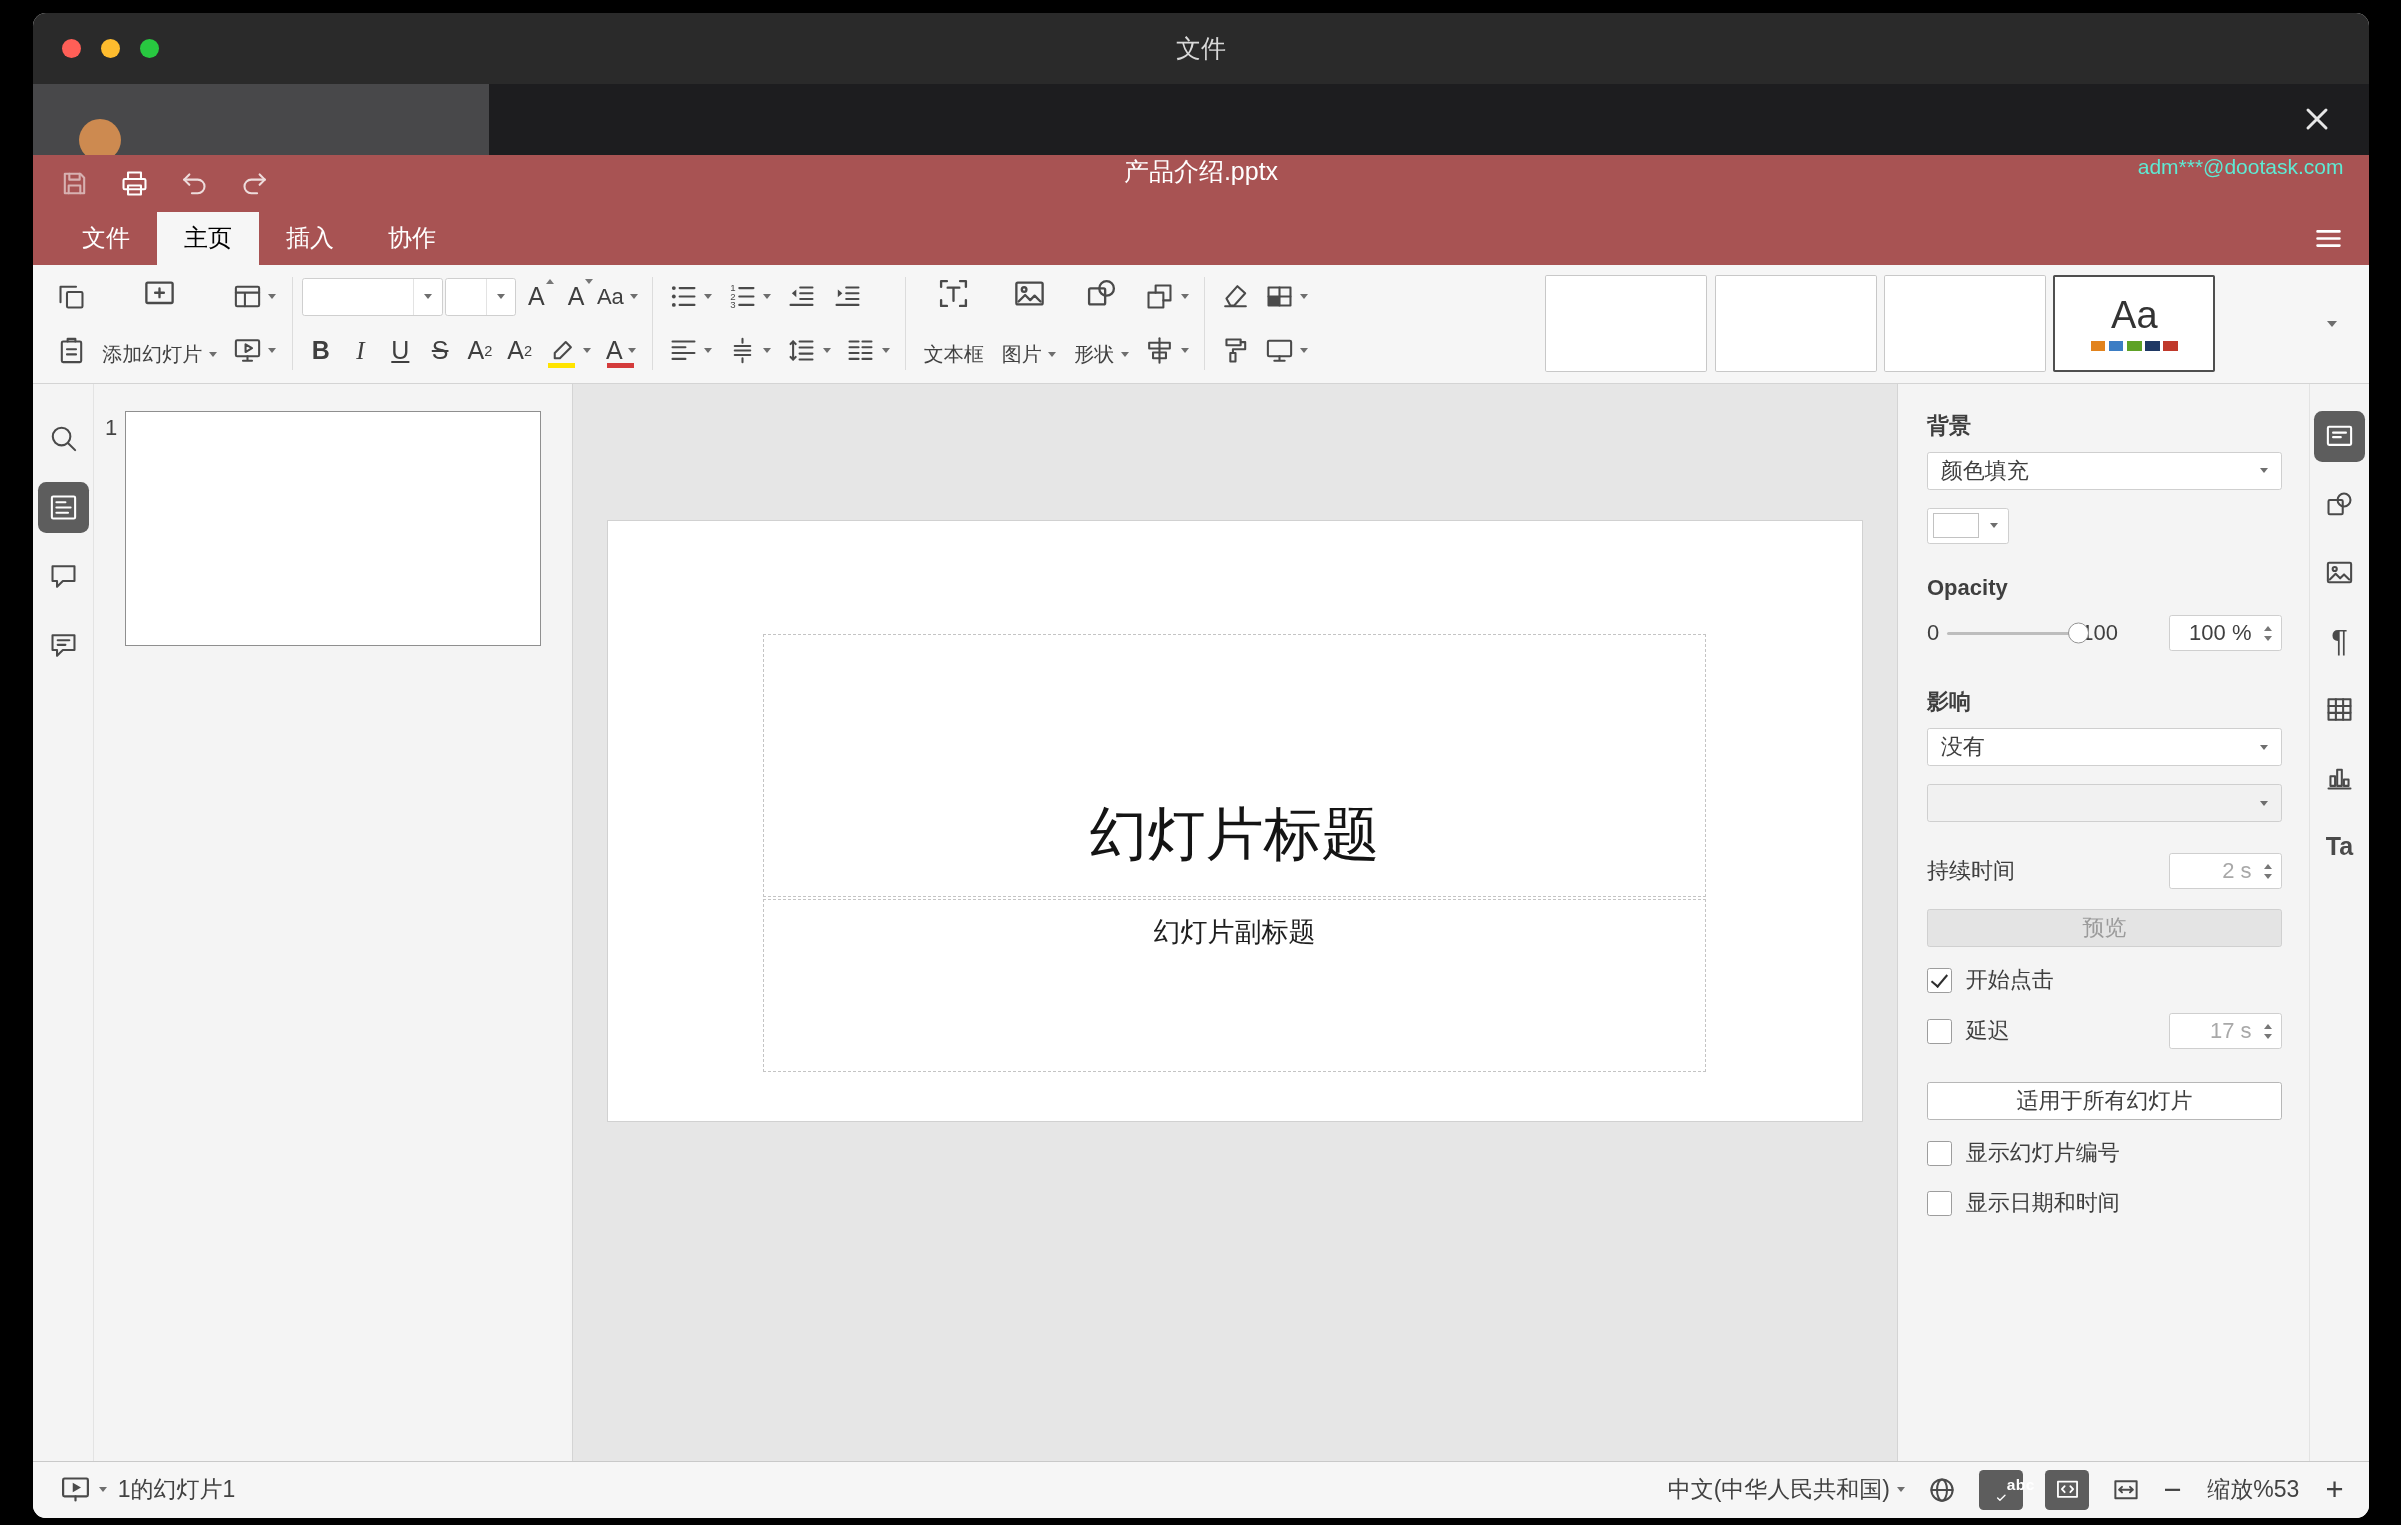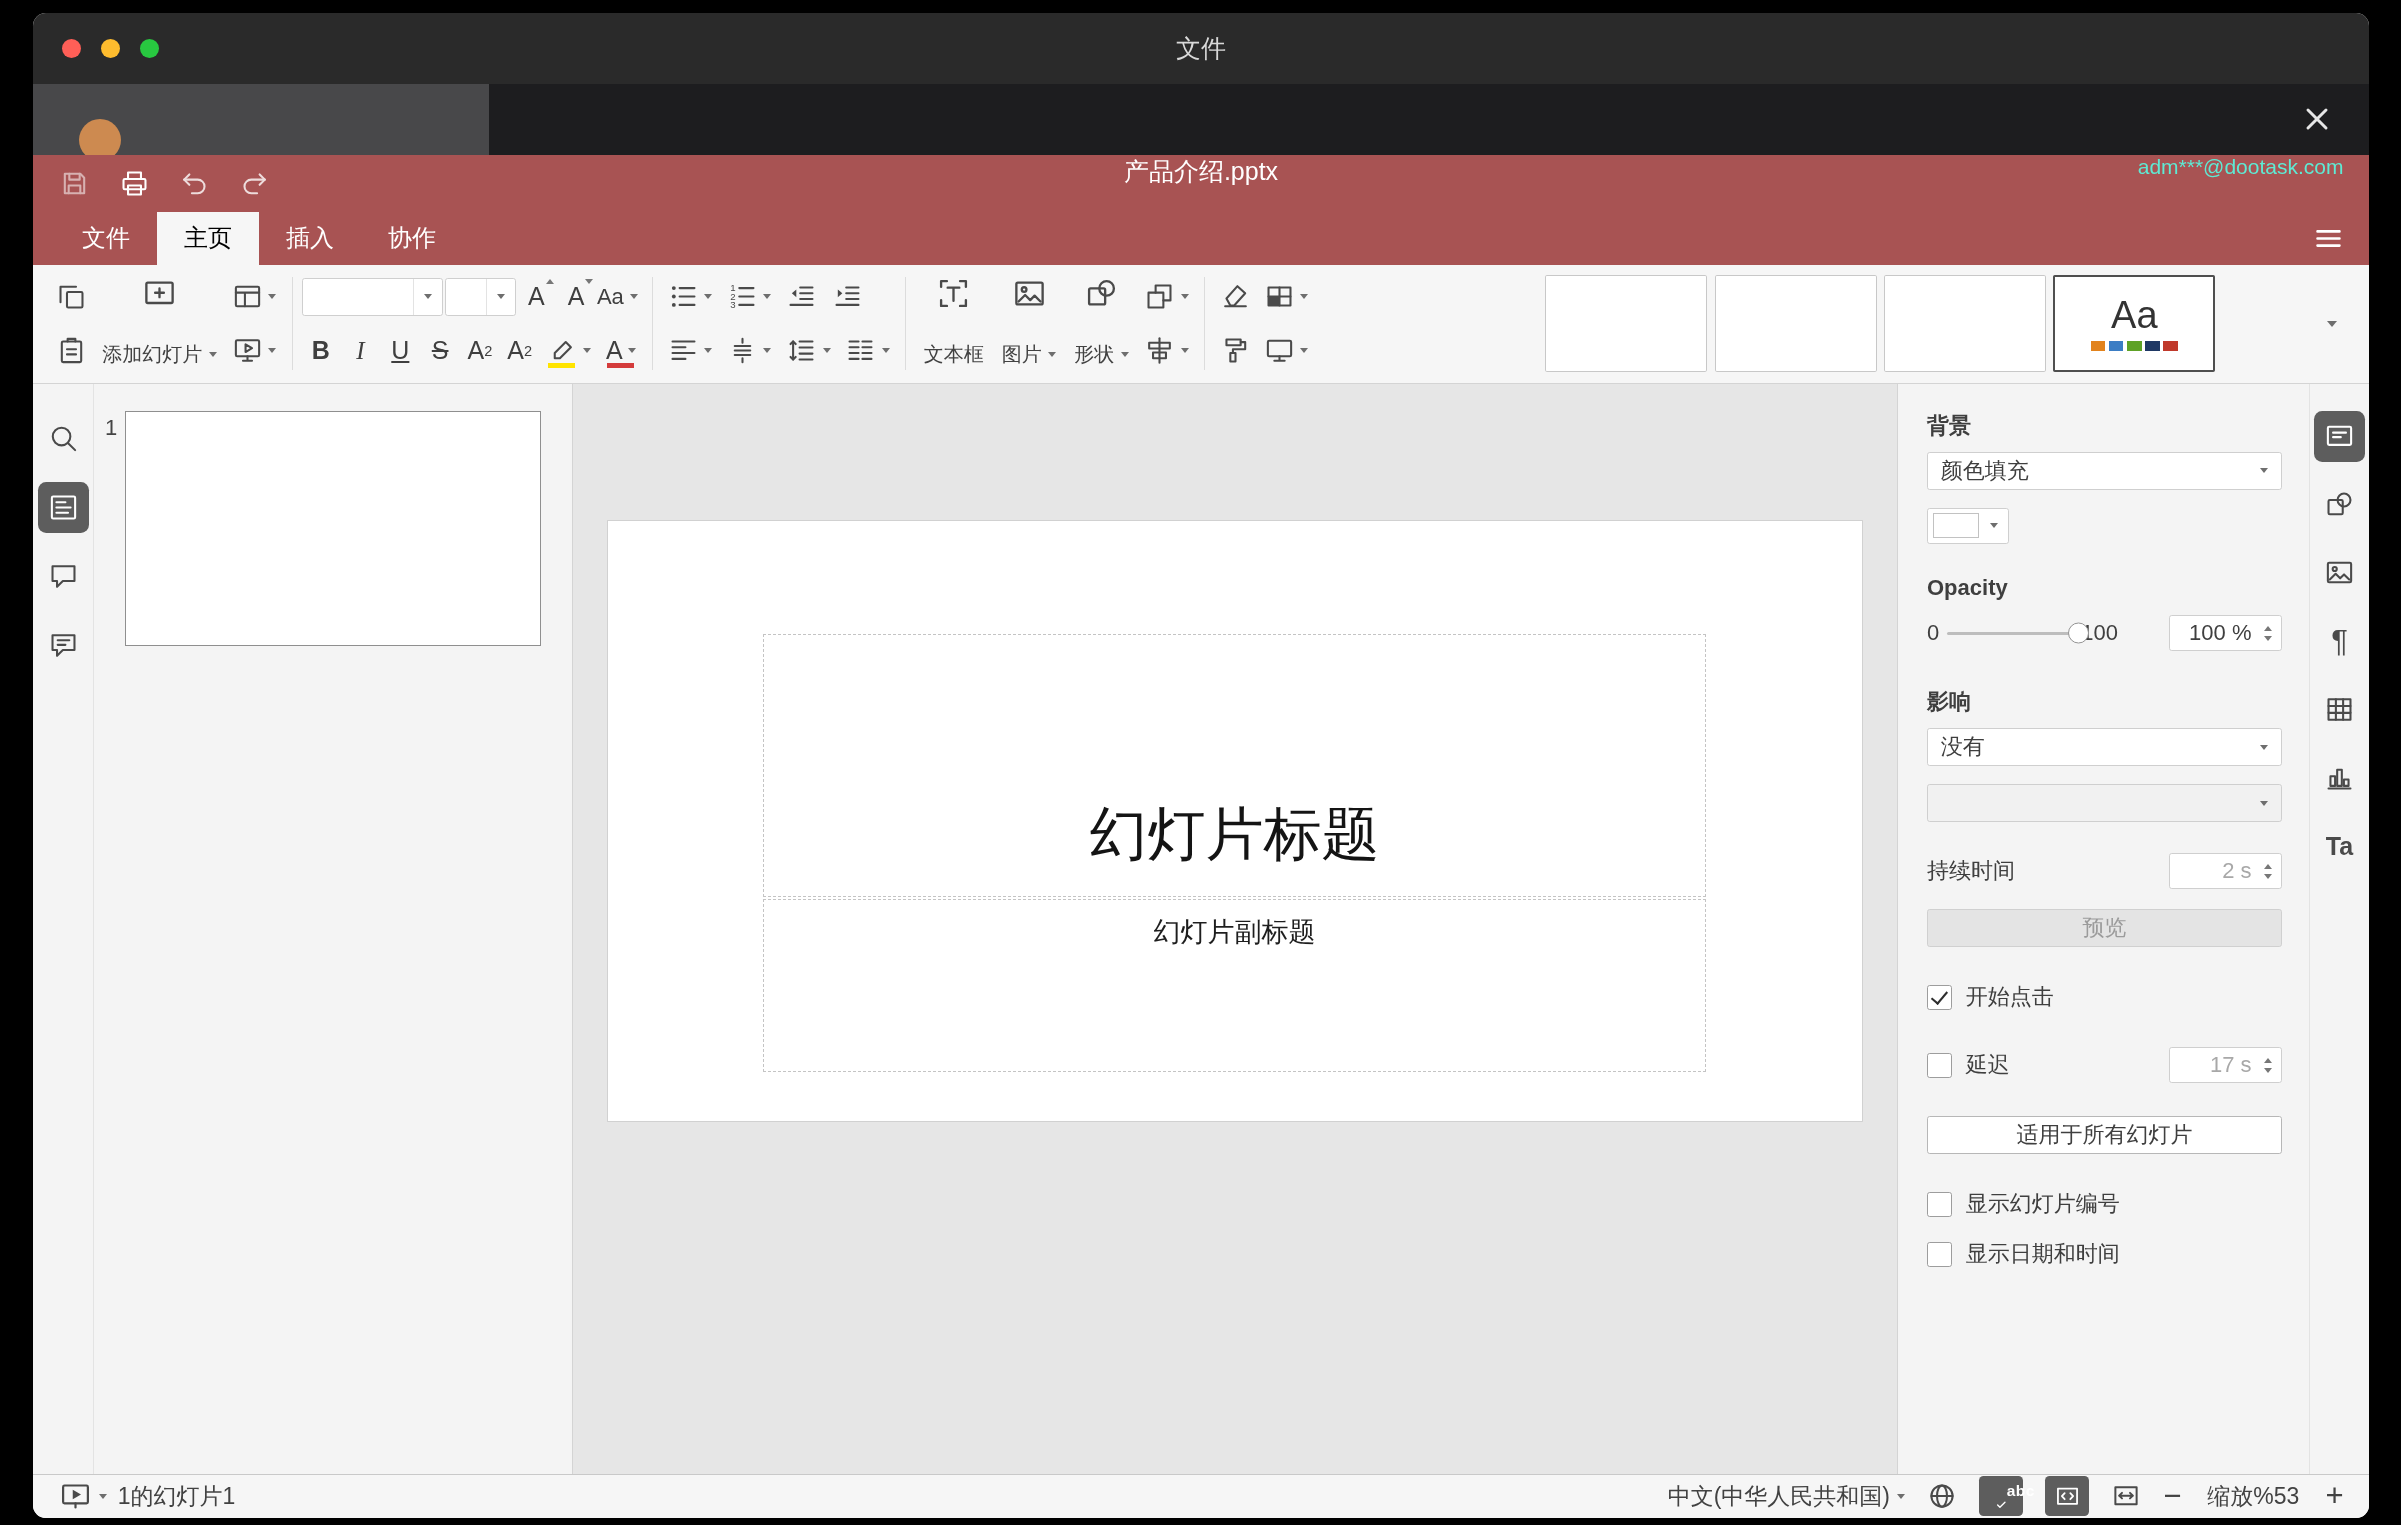--- a/index.html
+++ b/index.html
@@ -111,29 +111,29 @@
   .knob { position:absolute; right:-9px; top:50%; transform:translateY(-50%); width:21px; height:21px; border-radius:50%; background:#fff; border:0.9px solid #949494; cursor:pointer; }
   .spinbox { width:113px; height:36px; background:#fff; border:0.9px solid #cfcfcf; border-radius:2.7px; display:flex; align-items:center; }
   .spinbox .val { flex:1; text-align:right; padding-right:5.5px; font-size:22px; color:#3f3f3f; }
   .spinbox .steppers { width:24px; display:flex; flex-direction:column; align-items:center; gap:4.6px; padding-right:1.8px; }
   .spinbox.disabled .val { color:#a8a8a8; }
   .ml-auto { margin-left:auto; }
   .rp-row { display:flex; align-items:center; }
   .btn { width:100%; height:38px; border-radius:2.7px; font-size:22px; display:flex; align-items:center; justify-content:center; border:0.9px solid #d0d0d0; cursor:pointer; }
   .btn.preview { background:#e4e4e4; color:#9b9b9b; margin-top:20px; }
   .btn.apply { background:#fff; border-color:#b7b7b7; color:#3f3f3f; margin-top:33px; }
-  .cbrow { display:flex; align-items:center; gap:13.7px; margin-top:35px; }
+  .cbrow { display:flex; align-items:center; gap:13.7px; margin-top:18px; }
   .cbox { width:25px; height:25px; background:#fff; border:0.9px solid #9d9d9d; border-radius:2.7px; position:relative; flex:none; cursor:pointer; }
   .cbox.checked::after { content:""; position:absolute; left:7.3px; top:1.8px; width:7.3px; height:13.7px; border-right:2.7px solid #2e2e2e; border-bottom:2.7px solid #2e2e2e; transform:rotate(40deg); } .mt20 { margin-top:18px; } .mt34 { margin-top:31px; } .mt40 { margin-top:36px; } .mt24 { margin-top:22px; }
 
   .rightstrip { width:60px; background:var(--panel-bg,#f4f4f4); border-left:0.9px solid #e3e3e3; display:flex; flex-direction:column; align-items:center; padding-top:27px; gap:17.3px; flex:none; }
   .ta-glyph { font-size:25px; font-weight:bold; color:#4a4a4a; }
 
   
-  .statusbar { height:44px; background:var(--toolbar-bg,#f6f6f6); border-top:0.9px solid #c9c9c9; display:flex; align-items:center; padding:0 25.5px; font-size:23px; color:#424242; flex:none; }
+  .statusbar { height:57px; background:var(--toolbar-bg,#f6f6f6); border-top:0.9px solid #c9c9c9; display:flex; align-items:center; padding:0 25.5px; font-size:23px; color:#424242; flex:none; }
   .sb-left { display:flex; align-items:center; gap:11px; }
   .sb-right { margin-left:auto; display:flex; align-items:center; gap:22px; }
   .sb-btn { background:none; border:none; display:flex; align-items:center; gap:7.3px; color:#424242; font-size:23px; cursor:pointer; }
   .sb-darkbtn { width:44px; height:40px; background:var(--active-icon-bg,#5d5d5d); border-radius:4.6px; border:none; display:flex; flex-direction:column; align-items:center; justify-content:center; color:#fff; cursor:pointer; }
   .abc-txt { font-size:15.5px; line-height:1; font-weight:bold; letter-spacing:0.5px;margin-left:39px; }
   .zoomtxt { min-width:100px; text-align:center; }
 </style>
 </head>
 <body>
 

